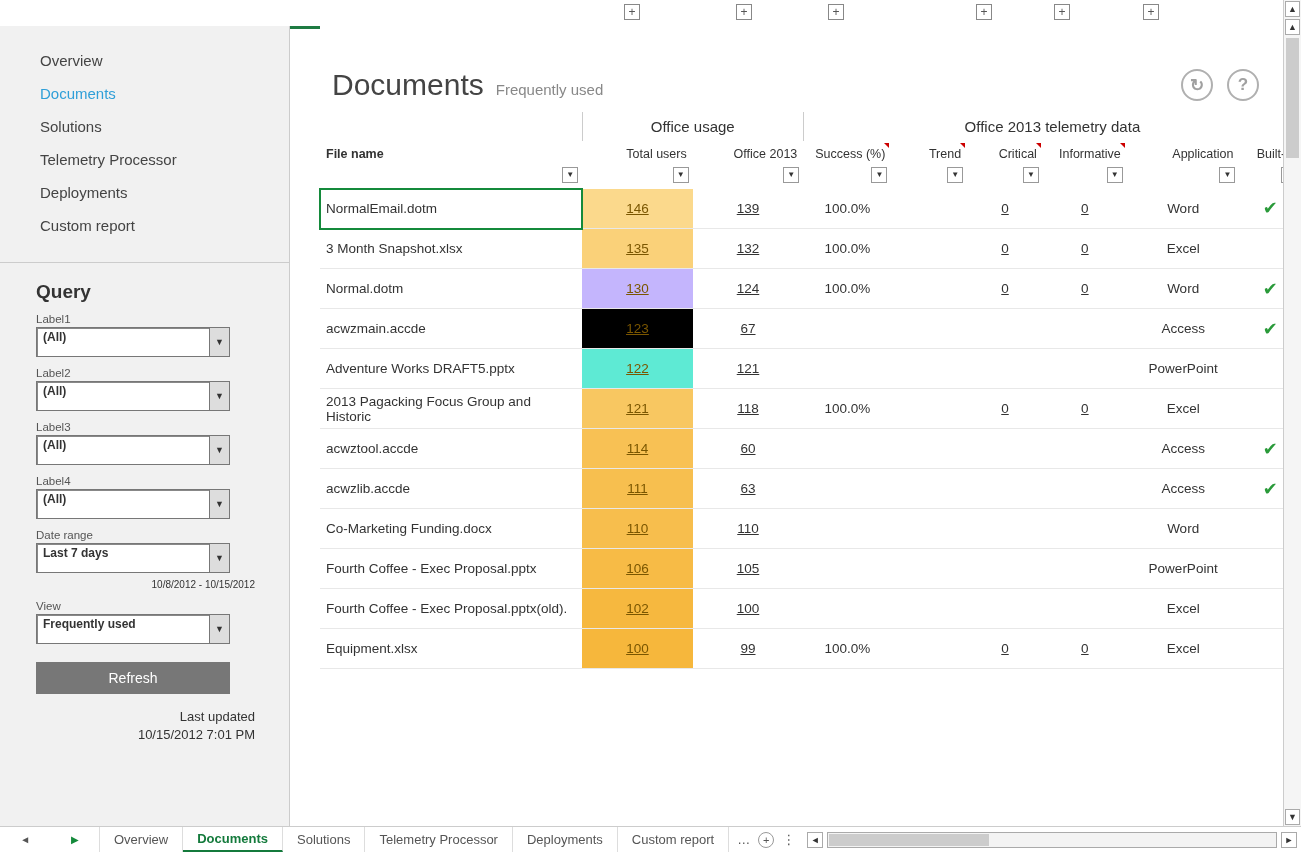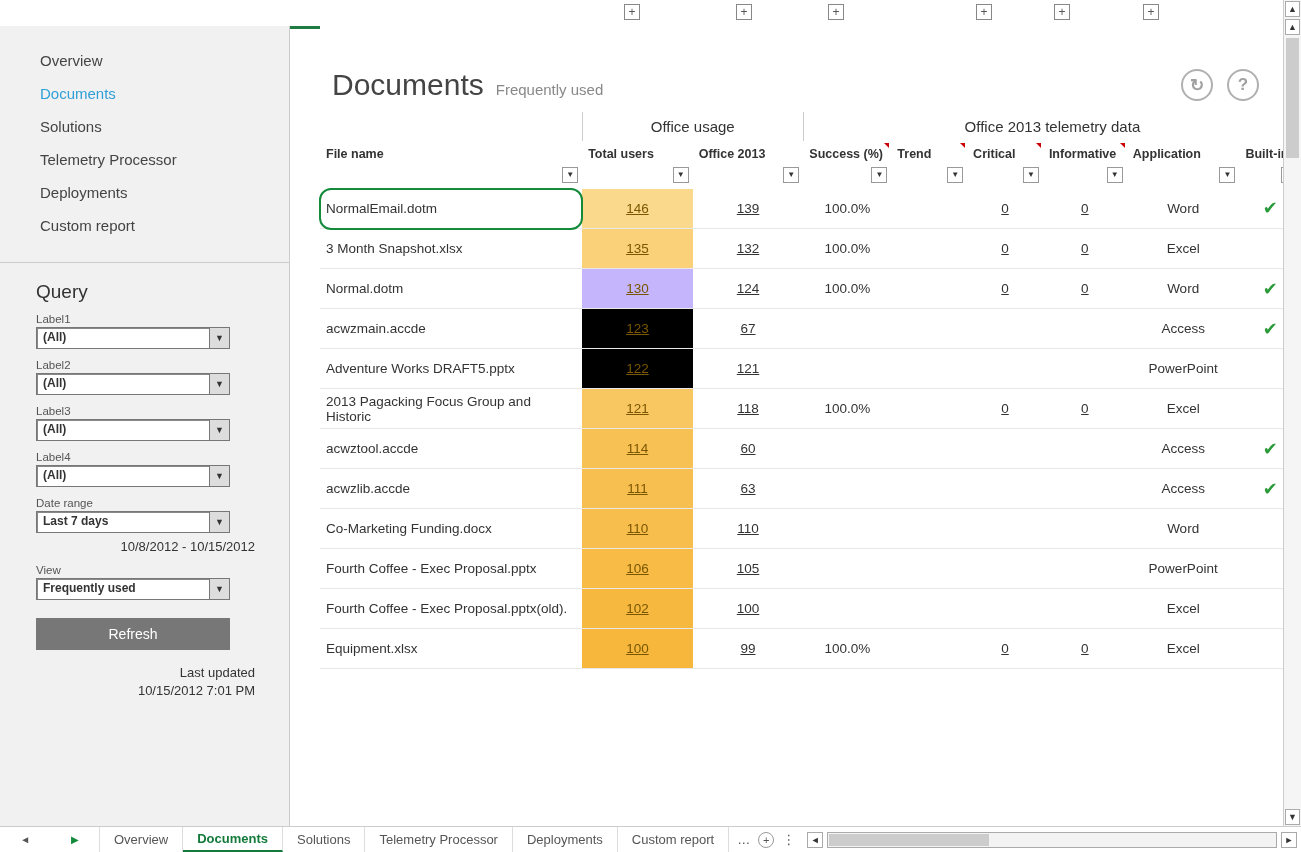--- a/index.html
+++ b/index.html
@@ -6,53 +6,53 @@
   html, body { margin: 0; padding: 0; font-family: "Segoe UI Light","Segoe UI",Arial,sans-serif; font-size: 13px; color: #333; background: #fff; height: 100%; overflow: hidden; }
   .app { display: flex; flex-direction: column; width: 1301px; height: 852px; position: relative; }
   .top-expand-row { height: 26px; position: relative; border-bottom: 0; }
   .top-expand-row span.plus { position: absolute; top:4px; width:16px; height:16px; border:1px solid #888; display:flex; align-items:center; justify-content:center; font-size:12px; color:#555; background:#fff; cursor:pointer; }
   .main-flex { display:flex; flex:1; min-height:0; }
   .sidebar { width: 290px; display:flex; flex-direction:column; border-right:1px solid #ccc; }
   .nav { background:#f1f1f1; padding:18px 0 20px 0; border-bottom:1px solid #ccc; }
   .nav-item { padding:8px 40px; font-size:15px; color:#444; cursor:pointer; }
   .nav-item.active { color:#2f9fd8; }
   .query-panel { background:#f1f1f1; flex:1; padding:18px 28px 10px 36px; overflow:auto; }
-  .query-title { font-size:19px; font-weight:400; margin-bottom:10px; }
+  .query-title { font-size:19px; font-weight:700; margin-bottom:10px; }
   .q-label { font-size:11.5px; color:#555; margin:10px 0 2px; }
-  .q-select-wrap { display:flex; border:1px solid #777; background:#fff; height:22px; width:194px; position:relative; box-shadow: 1px 1px 0 #888 inset, 0 0 0 #000; }
+  .q-select-wrap { display:flex; border:1px solid #777; background:#fff; height:30px; width:194px; position:relative; box-shadow: 1px 1px 0 #888 inset, 0 0 0 #000; }
   .q-select-wrap .val { flex:1; padding:2px 6px; font-size:12px; font-weight:600; }
   .q-select-wrap .btn { width:20px; background:#ddd; border-left:1px solid #777; display:flex; align-items:center; justify-content:center; cursor:pointer; font-size:9px; }
-  .date-disp { text-align:right; font-size:13px; margin:6px 0 0; padding-right:6px; }
+  .date-disp { text-align:right; font-size:10px; margin:6px 0 0; padding-right:6px; }
   .refresh-btn { width:194px; height:32px; background:#777; color:#fff; display:flex; align-items:center; justify-content:center; font-size:14px; margin-top:18px; cursor:pointer; }
   .last-upd { text-align:right; font-size:13px; margin-top:14px; line-height:1.4; padding-right:6px; }
 
   .content { flex:1; display:flex; flex-direction:column; min-width:0; position:relative; }
   .green-tab-marker { position:absolute; top:0; left:0; width:30px; height:3px; background:#1e7b42; }
   .content-header { display:flex; align-items:center; justify-content:space-between; padding:42px 42px 10px 42px; }
   .ch-left { display:flex; align-items:baseline; gap:12px; }
   .ch-title { font-size:30px; font-weight:300; color:#444; }
   .ch-sub { font-size:15px; color:#888; }
   .ch-icons { display:flex; gap:14px; }
   .icon-circle { width:32px; height:32px; border:2px solid #b0b0b0; border-radius:50%; display:flex; align-items:center; justify-content:center; color:#a0a0a0; font-size:17px; cursor:pointer; font-weight:600; }
 
   .table-wrap { flex:1; overflow:hidden; padding-left:30px; }
   table { border-collapse:collapse; width:100%; table-layout:fixed; }
   th, td { font-size:13px; text-align:left; }
   thead .group-row th { text-align:center; font-weight:400; font-size:15px; color:#333; padding:6px 4px 6px; }
   thead .group-row th.grp-name { border-right:1px solid #ccc; }
   thead .group-row th.grp-usage { border-right:1px solid #ccc; }
-  thead .col-row th { font-weight:700; font-size:12.5px; color:#333; padding:6px 6px 2px; text-align:left; vertical-align:bottom; position:relative; }
+  thead .col-row th { font-weight:400; font-size:12.5px; color:#333; padding:6px 6px 2px; text-align:right; vertical-align:bottom; position:relative; }
   thead .col-row th.fname { text-align:left; font-weight:600; }
   thead .filter-row th { padding:2px 4px 6px; }
   .filter-btn { width:16px; height:16px; border:1px solid #999; background:#fff; display:inline-flex; align-items:center; justify-content:center; font-size:8px; cursor:pointer; }
   thead .filter-row th { text-align:right; }
   .red-corner::after { content:""; position:absolute; top:2px; right:2px; width:0; height:0; border-left:5px solid transparent; border-top:5px solid #c00; }
   tbody td { padding:0 6px; height:40px; border-bottom:1px solid #e8e8e8; font-size:13.5px; }
   tbody tr:first-child td:first-child { outline:2px solid #148a3b; outline-offset:-1px; }
-  tbody td.fname { color:#333;border-radius:11px; }
+  tbody td.fname { color:#333; }
   tbody td.center { text-align:center; }
   tbody td.total-cell { text-align:center; color:#7a5600; font-weight:500; }
   tbody td.total-cell span { text-decoration:underline; }
   tbody td.link-cell { text-align:center; }
   tbody td.link-cell span { text-decoration:underline; color:#333; }
   .check { color:#2a9a3a; font-size:18px; }
   .tabs-bar { height:26px; border-top:1px solid #ccc; display:flex; align-items:stretch; font-size:13px; }
   .tabs-left { width:100px; display:flex; align-items:center; justify-content:space-around; border-right:1px solid #ddd; }
   .tabs-left span { font-size:10px; color:#555; cursor:pointer; }
   .sheet-tab { padding:4px 14px; border-right:1px solid #ddd; cursor:pointer; display:flex; align-items:center; }
@@ -229,21 +229,21 @@
                 <td class="link-cell"><span>67</span></td>
                 <td class="center"></td>
                 <td class="center"></td>
                 <td class="link-cell"></td>
                 <td class="link-cell"></td>
                 <td class="center">Access</td>
                 <td class="center"><span class="check">✔</span></td>
               </tr>
               <tr>
                 <td class="fname">Adventure Works DRAFT5.pptx</td>
-                <td class="total-cell" style="background: #000000; margin-top: 33px;"><span>122</span></td>
+                <td class="total-cell" style="background: #5eead4; margin-top: 33px;"><span>122</span></td>
                 <td class="link-cell"><span>121</span></td>
                 <td class="center"></td>
                 <td class="center"></td>
                 <td class="link-cell"></td>
                 <td class="link-cell"></td>
                 <td class="center">PowerPoint</td>
                 <td class="center"></td>
               </tr>
               <tr>
                 <td class="fname">2013 Pagacking Focus Group and Historic</td>

